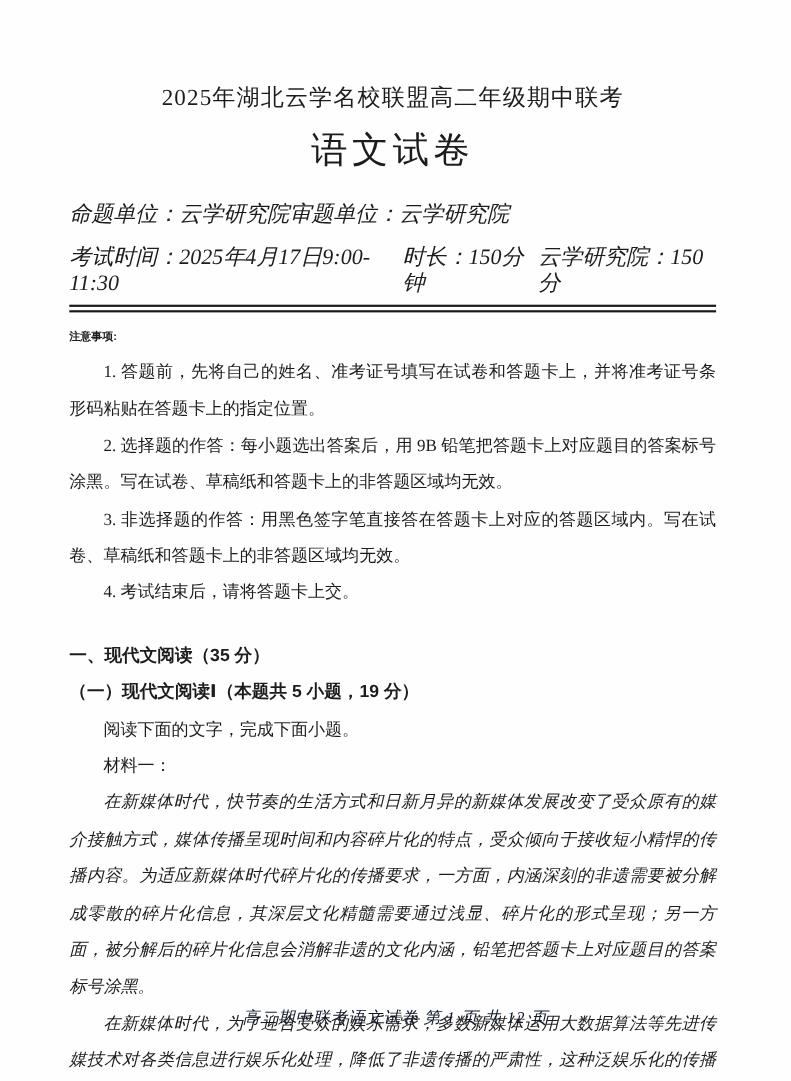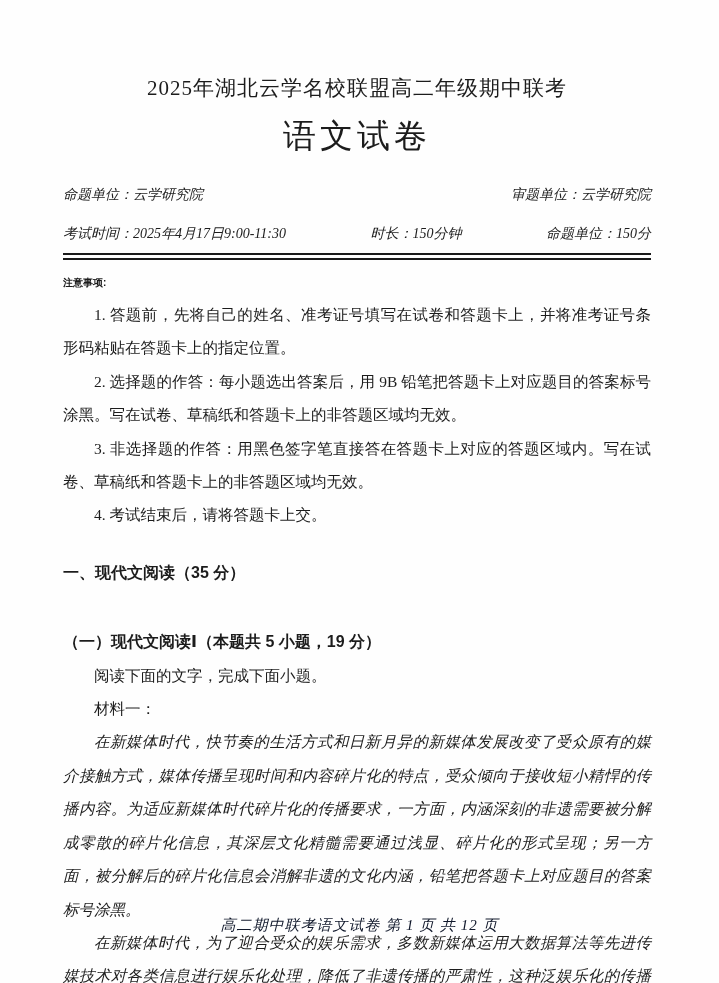--- a/index.html
+++ b/index.html
@@ -31,24 +31,23 @@
     margin-top: 13px;
     text-align: center;
     font-size: 33px;
     font-weight: 400;
     font-family: "Liberation Sans", "DejaVu Sans", sans-serif;
     letter-spacing: 4px;
     line-height: 42px;
   }
   .meta-row {
     display: flex;
-    justify-content: space-between;
     align-items: baseline;
     font-style: italic;
-    font-size: 14px;
+    font-size: 20px;
     line-height: 24px;
   }
   .meta-row.first { margin-top: 26px; }
   .meta-row.second { margin-top: 15px; }
   .double-rule {
     margin-top: 7px;
     height: 3px;
     border-top: 2px solid #1a1a1a;
     border-bottom: 2px solid #1a1a1a;
   }
@@ -74,21 +73,20 @@
     font-family: "Liberation Sans", "DejaVu Sans", sans-serif;
     font-weight: 700;
     font-size: 16px;
     line-height: 33.4px;
   }
   .subsection-heading {
     font-family: "Liberation Sans", "DejaVu Sans", sans-serif;
     font-weight: 700;
     font-size: 16px;
     line-height: 33.4px;
-    margin-top: 36px;
   }
   .reading-instruction {
     font-size: 15.5px;
     line-height: 33.4px;
     text-indent: 2em;
   }
   .material-label {
     font-family: "Liberation Sans", "DejaVu Sans", sans-serif;
     font-weight: 400;
     font-size: 15.5px;
@@ -116,21 +114,21 @@
     <div class="doc-title">2025年湖北云学名校联盟高二年级期中联考</div>
     <div class="doc-subtitle">语文试卷</div>
 
     <div class="meta-row first">
       <span class="kai">命题单位：云学研究院</span>
       <span class="kai">审题单位：云学研究院</span>
     </div>
     <div class="meta-row second">
       <span class="kai">考试时间：2025年4月17日9:00-11:30</span>
       <span class="kai">时长：150分钟</span>
-      <span class="kai">命题单位：150分</span>
+      <span class="kai">云学研究院：150分</span>
     </div>
 
     <div class="double-rule"></div>
 
     <div class="notice-heading">注意事项:</div>
     <p class="para">1. 答题前，先将自己的姓名、准考证号填写在试卷和答题卡上，并将准考证号条形码粘贴在答题卡上的指定位置。</p>
     <p class="para">2. 选择题的作答：每小题选出答案后，用 9B 铅笔把答题卡上对应题目的答案标号涂黑。写在试卷、草稿纸和答题卡上的非答题区域均无效。</p>
     <p class="para">3. 非选择题的作答：用黑色签字笔直接答在答题卡上对应的答题区域内。写在试卷、草稿纸和答题卡上的非答题区域均无效。</p>
     <p class="para">4. 考试结束后，请将答题卡上交。</p>
 

